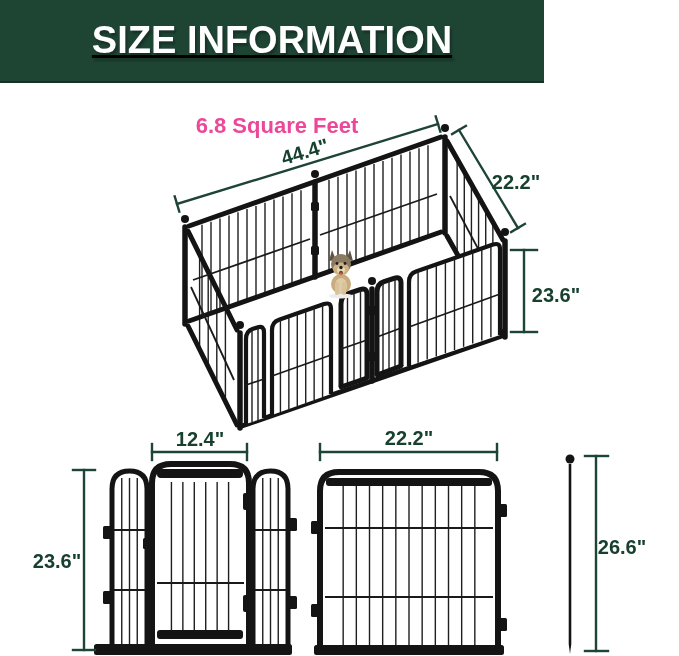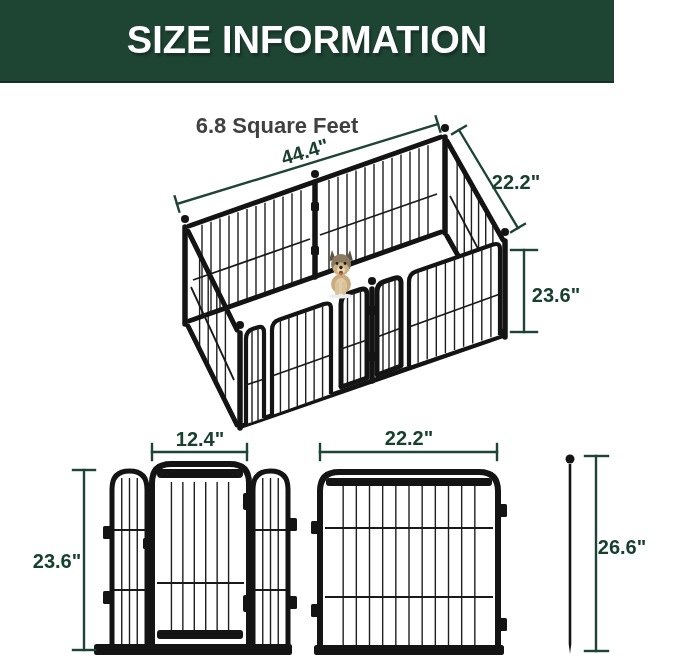--- a/index.html
+++ b/index.html
@@ -1,31 +1,31 @@
 <!DOCTYPE html>
 <html><head>
 <meta charset="utf-8">
 <style>
   html,body{margin:0;padding:0;background:#fff;}
   .page{
     position:relative;width:679px;height:656px;overflow:hidden;background:#fff;
     font-family:"Liberation Sans", sans-serif;
   }
   header.banner{
-    position:absolute;left:0;top:0;width:614px;height:83px;
+    position:absolute;left:0;top:0;width:544px;height:83px;
     background:#1e4434;border-bottom:2px solid #143226;
-    display:flex;align-items:center;justify-content:center;box-sizing:border-box;
+    display:flex;align-items:center;justify-content:center;box-sizing:border-box;text-decoration:underline;
   }
   header.banner h1{
     margin:0;color:#ffffff;font-size:38px;font-weight:800;letter-spacing:0px;
     text-shadow:2px 3px 2px rgba(0,0,0,0.25);
   }
   .subtitle{
     position:absolute;left:0;top:113px;width:554px;text-align:center;
-    font-size:22px;font-weight:700;color:#404040;
+    font-size:22px;font-weight:700;color:#ec4899;
   }
   svg.canvas{position:absolute;left:0;top:0;}
   .dimlabel{
     position:absolute;transform:translate(-50%,-50%);
     font-size:20px;font-weight:600;color:#17402f;white-space:nowrap;
   }
   .dimlabel.rot{transform:translate(-50%,-50%) rotate(-17deg);}
   
   .dim line{stroke:#1d4435;stroke-width:2.4;stroke-linecap:square;}
   .rail{stroke:#141414;stroke-width:5;stroke-linecap:round;fill:none;}

